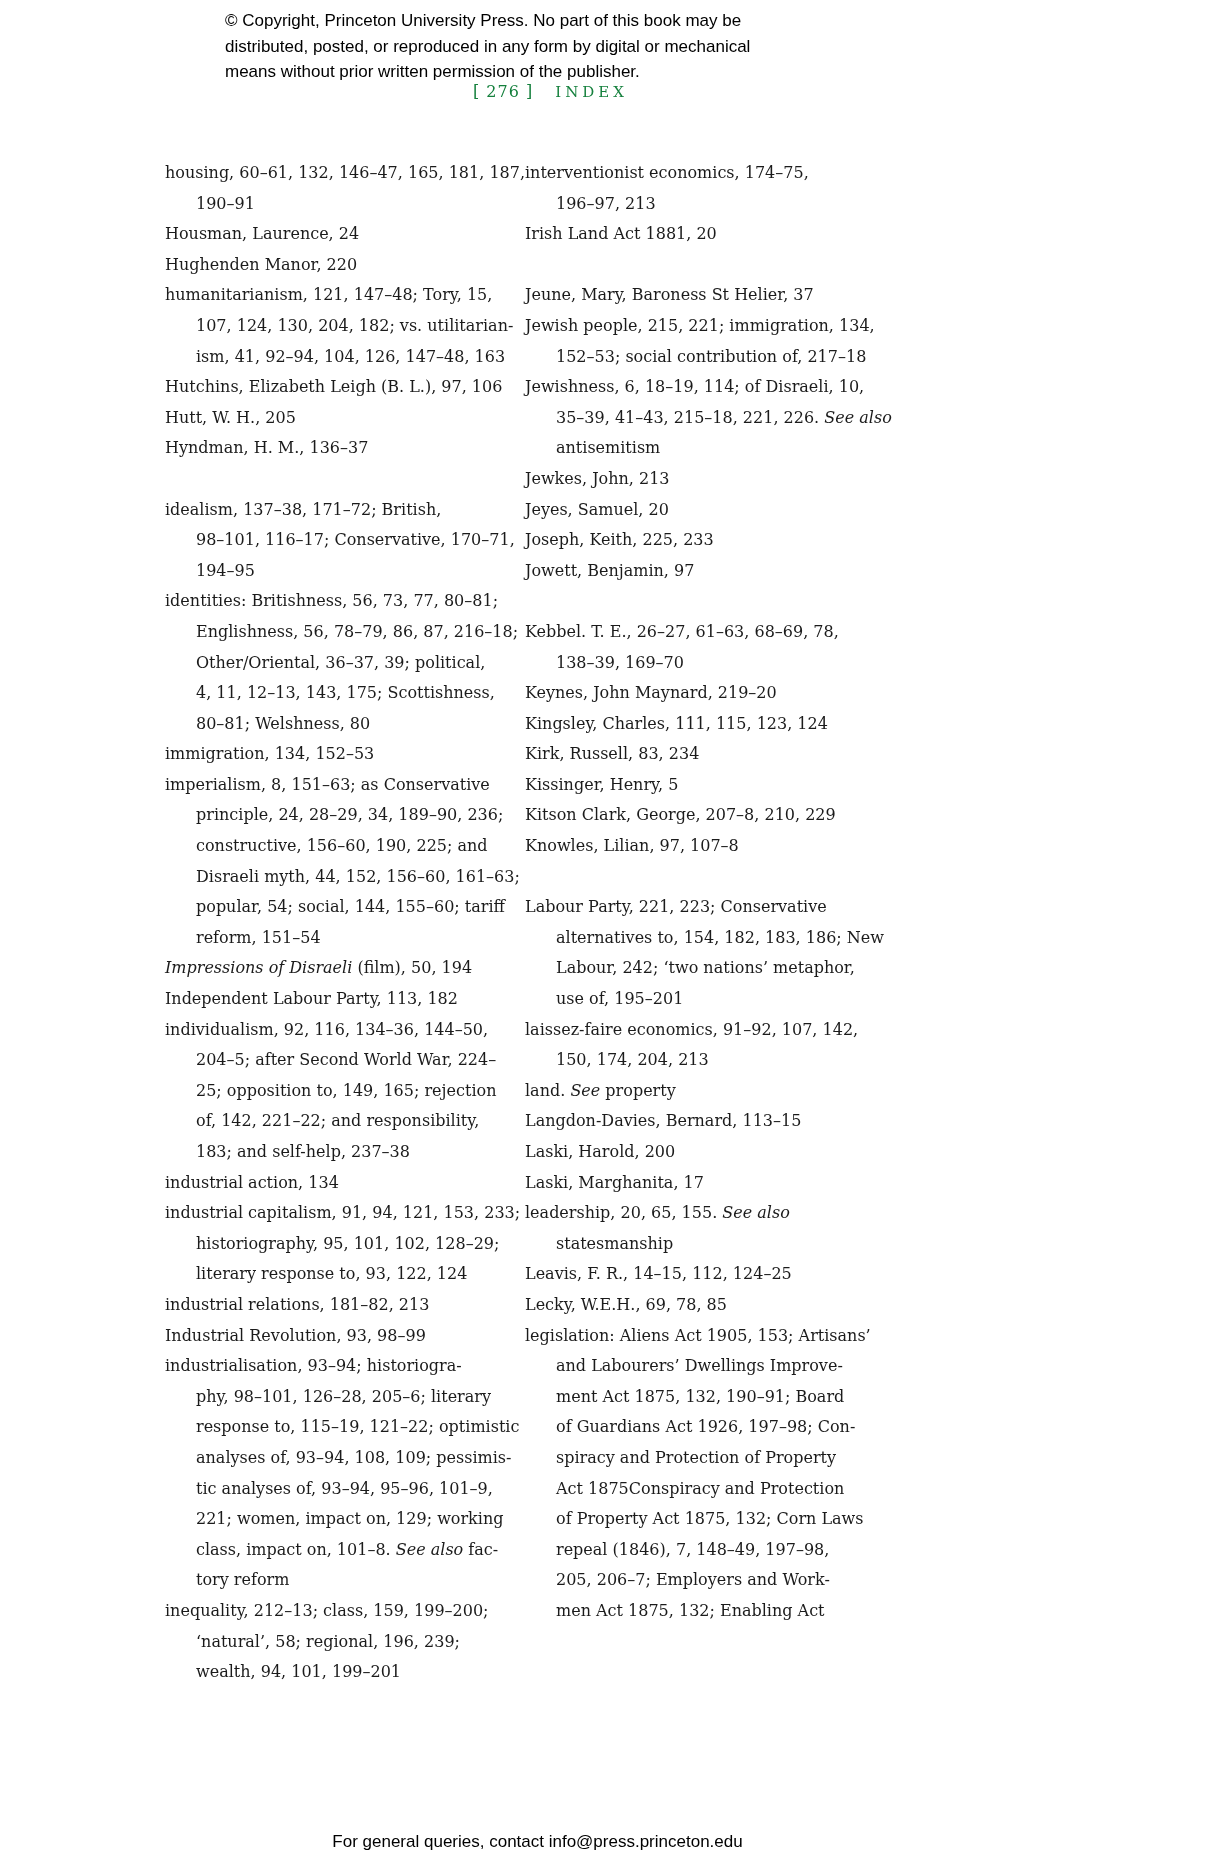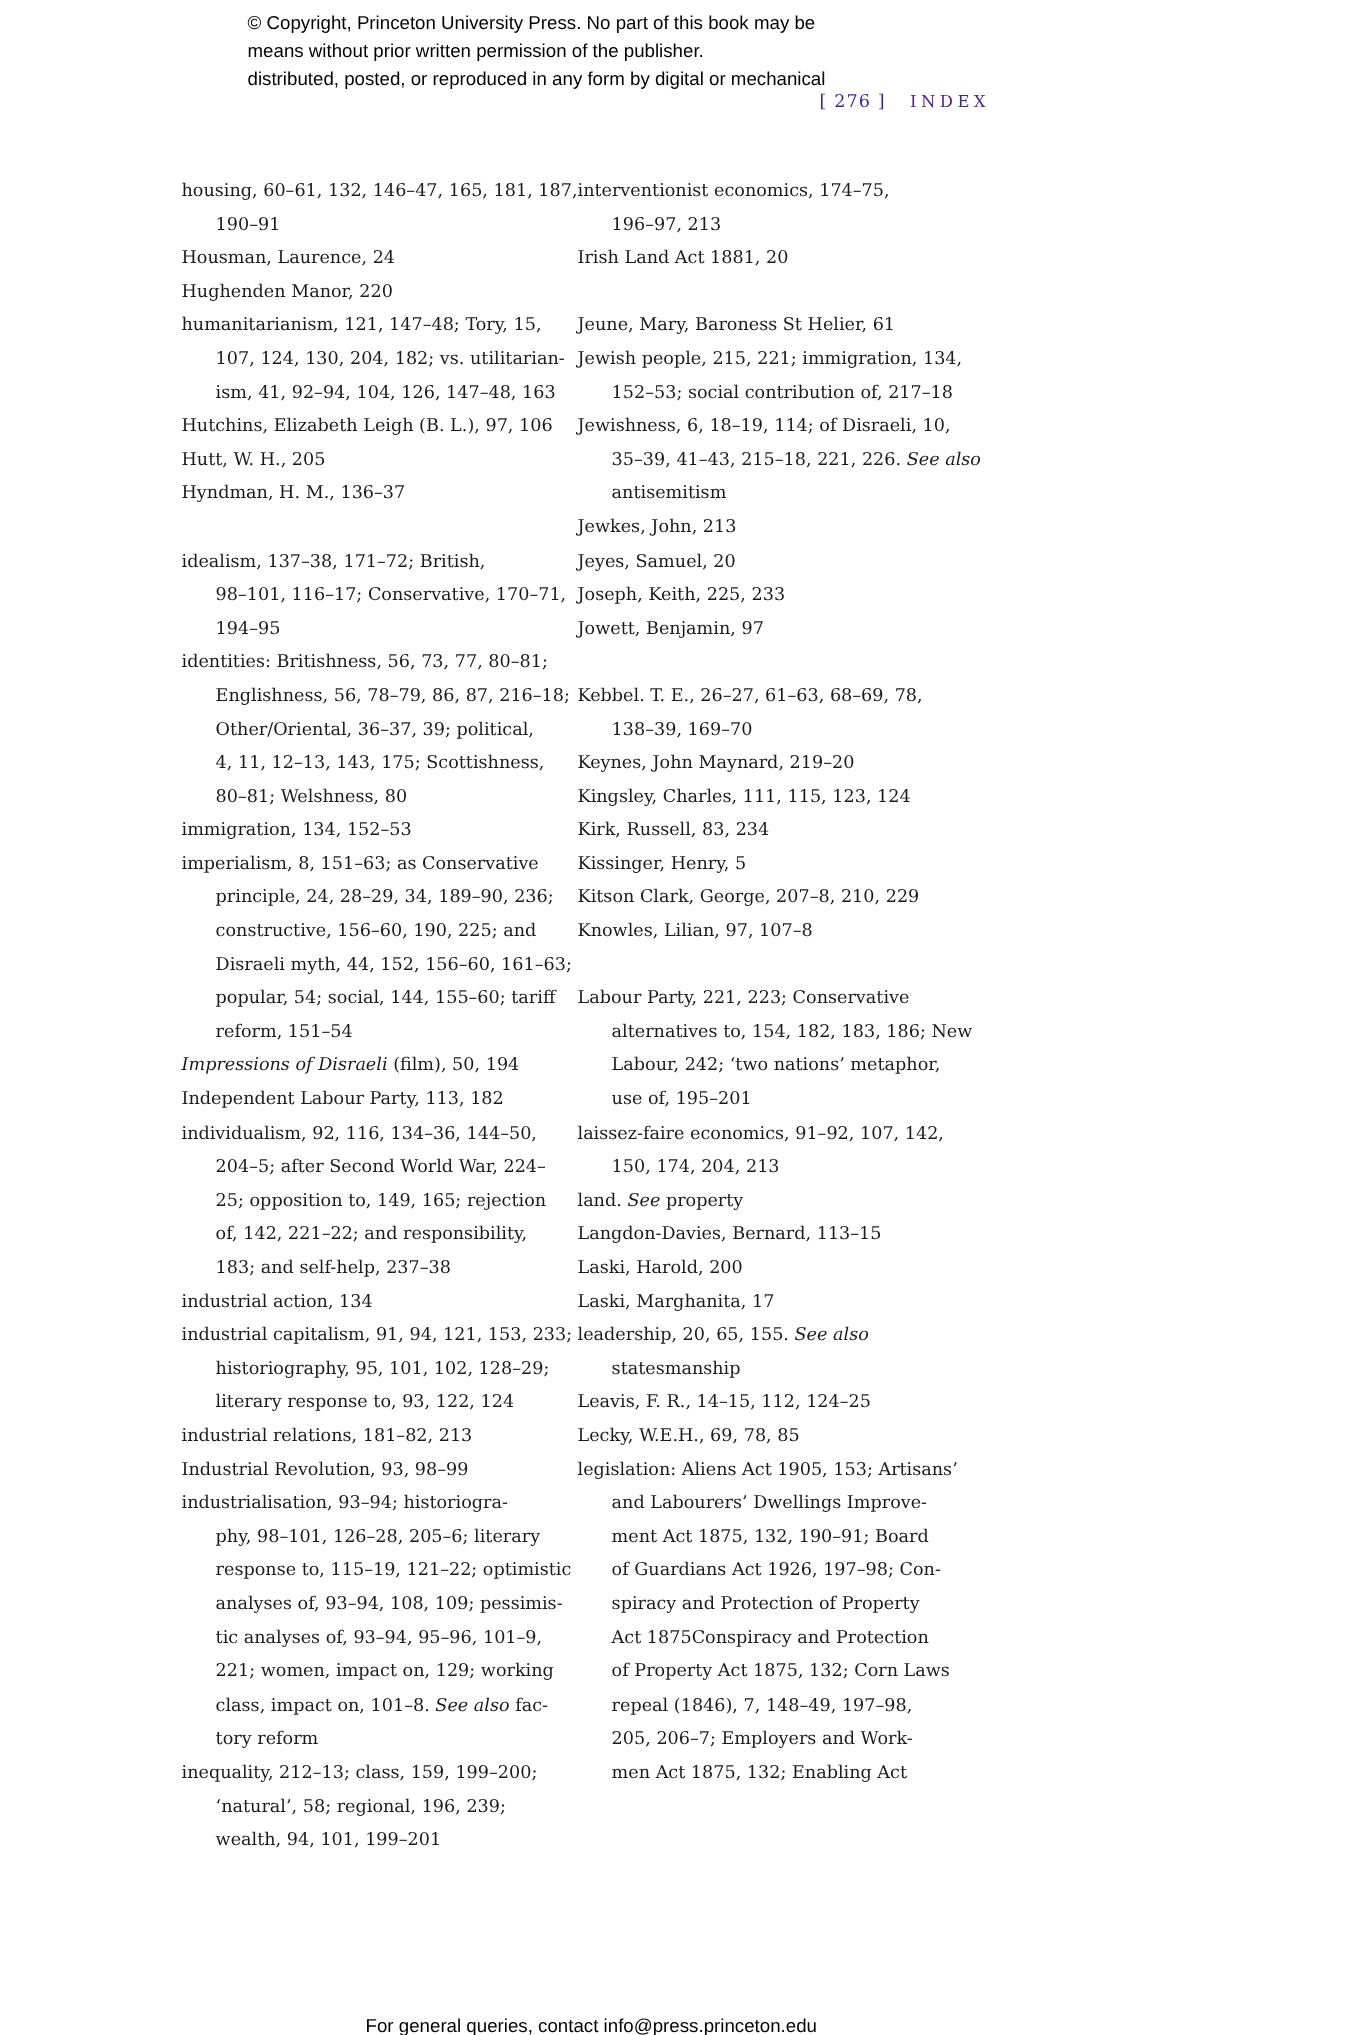--- a/index.html
+++ b/index.html
@@ -18,27 +18,27 @@
     position: absolute;
     left: 225px;
     top: 8px;
     font-family: "Liberation Sans", sans-serif;
     font-size: 17px;
     line-height: 25.5px;
     color: #000000;
   }
   .page-header {
     position: absolute;
-    left: 155px;
+    left: 178px;
     top: 82px;
     width: 745px;
-    text-align: right;
+    text-align: center;
     font-family: "DejaVu Serif", serif;
     font-size: 16px;
-    color: #4c1d95;
+    color: #15803d;
     white-space: nowrap;
   }
   .page-header .page-number {
     letter-spacing: 1px;
   }
   .page-header .page-title {
     margin-left: 22px;
     font-size: 15px;
     letter-spacing: 4px;
   }
@@ -69,22 +69,22 @@
     color: #000000;
   }
 </style>
 </head>
 <body>
 
 <div class="page">
 
   <div class="copyright">
     <div>© Copyright, Princeton University Press. No part of this book may be</div>
+    <div>distributed, posted, or reproduced in any form by digital or mechanical</div>
     <div>means without prior written permission of the publisher.</div>
-    <div>distributed, posted, or reproduced in any form by digital or mechanical</div>
   </div>
 
   <div class="page-header">
     <span class="page-number">[ 276 ]</span><span class="page-title">INDEX</span>
   </div>
 
   <div class="index-column left" id="left-column">
       <div class="index-line"><span>housing, 60–61, 132, 146–47, 165, 181, 187,</span></div>
       <div class="index-line indent"><span>190–91</span></div>
       <div class="index-line"><span>Housman, Laurence, 24</span></div>
@@ -134,21 +134,21 @@
       <div class="index-line indent"><span>tory reform</span></div>
       <div class="index-line"><span>inequality, 212–13; class, 159, 199–200;</span></div>
       <div class="index-line indent"><span>‘natural’, 58; regional, 196, 239;</span></div>
       <div class="index-line indent"><span>wealth, 94, 101, 199–201</span></div>
     </div>
   <div class="index-column right" id="right-column">
       <div class="index-line"><span>interventionist economics, 174–75,</span></div>
       <div class="index-line indent"><span>196–97, 213</span></div>
       <div class="index-line"><span>Irish Land Act 1881, 20</span></div>
       <div class="index-line blank"></div>
-      <div class="index-line"><span>Jeune, Mary, Baroness St Helier, 61</span></div>
+      <div class="index-line"><span>Jeune, Mary, Baroness St Helier, 37</span></div>
       <div class="index-line"><span>Jewish people, 215, 221; immigration, 134,</span></div>
       <div class="index-line indent"><span>152–53; social contribution of, 217–18</span></div>
       <div class="index-line"><span>Jewishness, 6, 18–19, 114; of Disraeli, 10,</span></div>
       <div class="index-line indent"><span>35–39, 41–43, 215–18, 221, 226. </span><i>See also</i></div>
       <div class="index-line indent"><span>antisemitism</span></div>
       <div class="index-line"><span>Jewkes, John, 213</span></div>
       <div class="index-line"><span>Jeyes, Samuel, 20</span></div>
       <div class="index-line"><span>Joseph, Keith, 225, 233</span></div>
       <div class="index-line"><span>Jowett, Benjamin, 97</span></div>
       <div class="index-line blank"></div>

